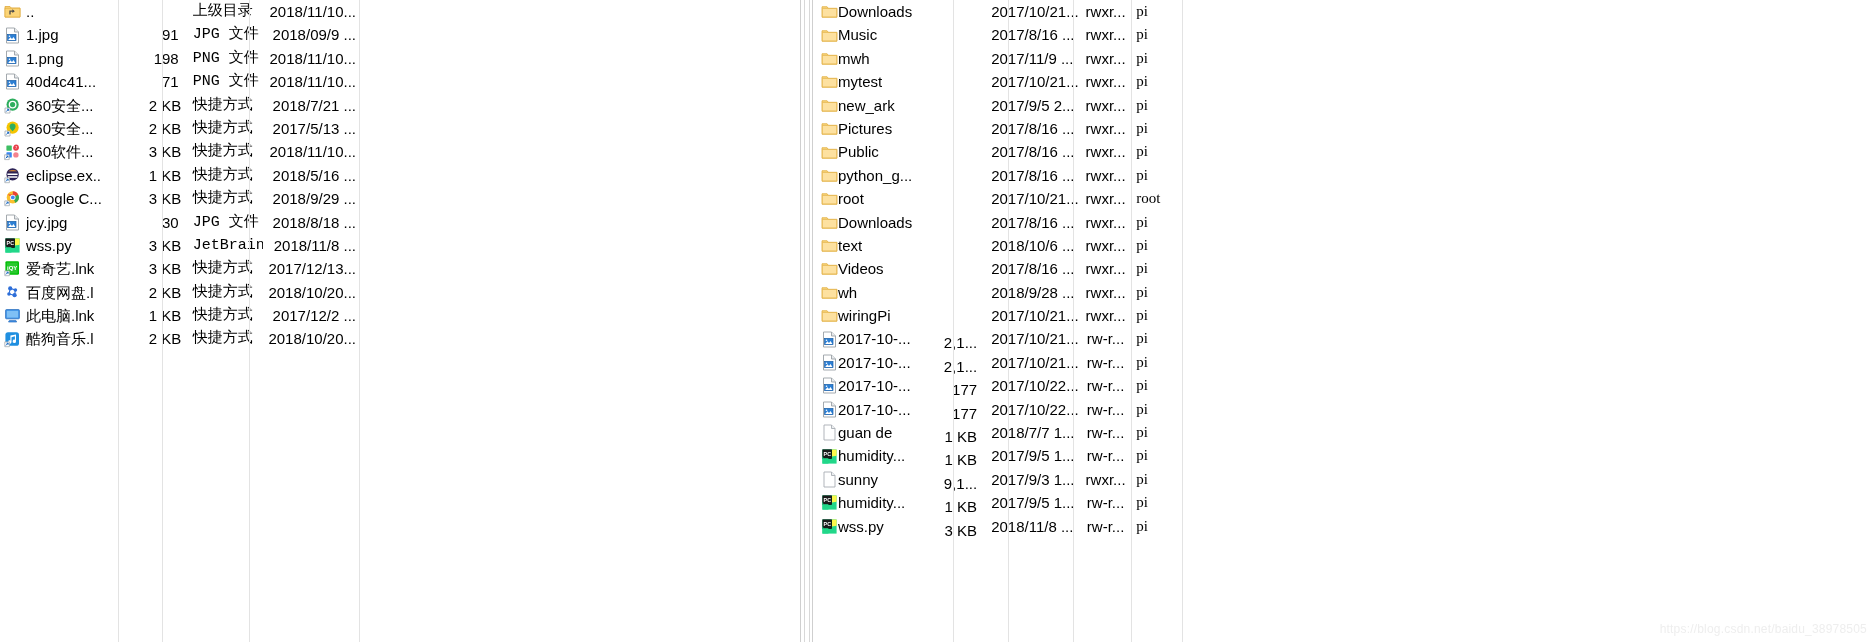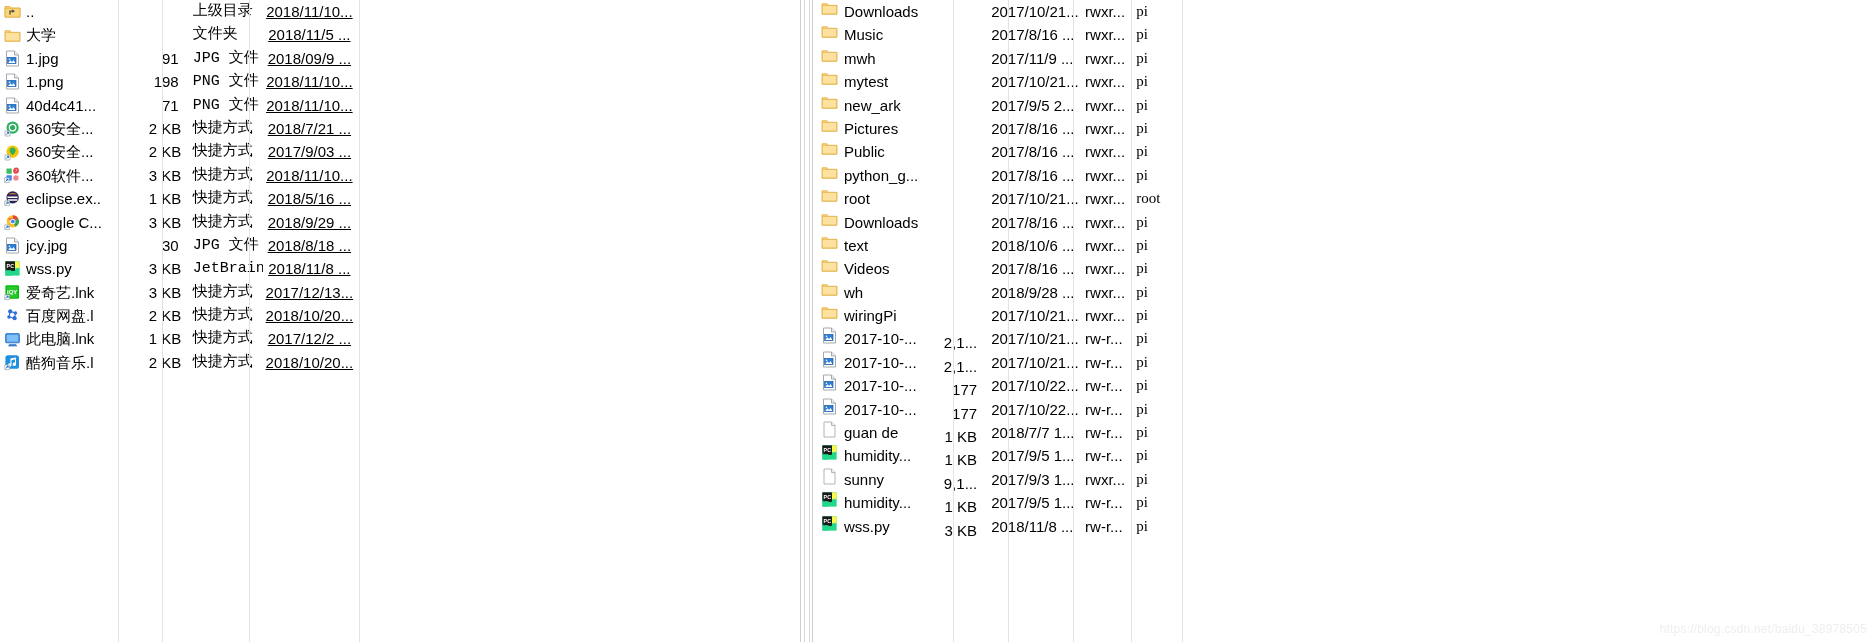--- a/index.html
+++ b/index.html
@@ -43,27 +43,27 @@
     text-overflow: clip;
     padding: 0 4px;
     height: 23.4px;
     line-height: 23.4px;
   }
 
   
   .L .c-name { width: 118px; display: flex; align-items: center; gap: 5px; padding-left: 4px; }
   .L .c-size { width: 44px;  text-align: right; padding-right: 6px; margin-left: 40px; }
   .L .c-type { width: 87px;  text-align: left; padding-left: 8px; font-family: Liberation Mono, monospace; }
-  .L .c-date { width: 110px; text-align: center; padding-left: 0; text-decoration: underline; }
+  .L .c-date { width: 110px; text-align: right; padding-left: 0; }
 
   
-  .R .c-name { width: 140px; display: flex; align-items: flex-start; gap: 6px; padding-left: 8px; }
+  .R .c-name { width: 140px; display: flex; align-items: center; gap: 0; padding-left: 8px; }
   .R .c-size { width: 55px;  text-align: right; padding-right: 6px; margin-top: 8px; }
   .R .c-date { width: 110px; text-align: left; padding-left: 8px; }
-  .R .c-perm { width: 58px;  text-align: left; padding-left: 6px; }
+  .R .c-perm { width: 58px;  text-align: center; padding-left: 6px; }
   .R .c-owner{ width: 60px;  text-align: left; padding-left: 6px; font-family: Liberation Serif, serif; }
 
   .name-text { overflow: hidden; white-space: nowrap; }
 
   
   .icon {
     width: 17px; height: 17px;
     flex: 0 0 17px;
     display: inline-block;
     position: relative;
@@ -128,35 +128,20 @@
             <span class="name-text">..</span>
           </div>
           <div class="cell c-size"></div>
           <div class="cell c-type">上级目录</div>
           <div class="cell c-date">2018/11/10...</div>
         </div>
         <div class="row">
           <div class="cell c-name">
             <span class="icon">
               <svg viewBox="0 0 17 17">
-                <path d="M1 3.8h5.1l1.3 1.5H16v8.9H1z" fill="#FAD77E" stroke="#E3B košt" stroke-width="0"></path>
-                <path d="M1 3.8h5.1l1.3 1.5H16v8.9H1z" fill="#FAD77E" stroke="#E0AE45" stroke-width="0.8"></path>
-                <path d="M1.4 5.5h14.2v8.4H1.4z" fill="#FDE1A0" stroke="#E0AE45" stroke-width="0.6"></path>
-              </svg>
-            </span>
-            <span class="name-text">大学</span>
-          </div>
-          <div class="cell c-size"></div>
-          <div class="cell c-type">文件夹</div>
-          <div class="cell c-date">2018/11/5 ...</div>
-        </div>
-        <div class="row">
-          <div class="cell c-name">
-            <span class="icon">
-              <svg viewBox="0 0 17 17">
                 <path d="M2.5 1h8l4 4v11h-12z" fill="#ffffff" stroke="#9aa0a6" stroke-width="0.9"></path>
                 <path d="M10.5 1v4h4" fill="#e8eaed" stroke="#9aa0a6" stroke-width="0.9"></path>
                 <rect x="3.6" y="7.4" width="8.4" height="6.2" fill="#2C7FD4" stroke="#1a5fa8" stroke-width="0.7"></rect>
                 <path d="M4.2 12.9l2.2-2.7 1.6 1.8 1.5-2 1.9 2.9z" fill="#ffffff"></path>
                 <circle cx="5.5" cy="9.2" r="0.8" fill="#ffffff"></circle>
               </svg>
             </span>
             <span class="name-text">1.jpg</span>
           </div>
           <div class="cell c-size">91</div>
@@ -221,21 +206,21 @@
                 <circle cx="8.6" cy="7.6" r="6.1" fill="#F5C400"></circle>
                 <path d="M8.6 3.6c1.7 0 3 1.3 3 2.9 0 2.2-3 4.8-3 4.8S5.6 8.7 5.6 6.5c0-1.6 1.3-2.9 3-2.9z" fill="#2EAE5E"></path>
                 <path d="M1 11h5v5H1z" fill="#ffffff" stroke="#9aa0a6" stroke-width="0.7"></path>
                 <path d="M2.2 14.6l2.4-2.4M4.6 12.2h-1.6M4.6 12.2v1.6" stroke="#1565C0" stroke-width="1" fill="none"></path>
               </svg>
             </span>
             <span class="name-text">360安全...</span>
           </div>
           <div class="cell c-size">2 KB</div>
           <div class="cell c-type">快捷方式</div>
-          <div class="cell c-date">2017/9/03 ...</div>
+          <div class="cell c-date">2017/5/13 ...</div>
         </div>
         <div class="row">
           <div class="cell c-name">
             <span class="icon">
               <svg viewBox="0 0 17 17">
                 <rect x="2.4" y="1.4" width="5.4" height="5.4" rx="0.7" fill="#3DBE63"></rect>
                 <rect x="9.2" y="1.4" width="5.4" height="5.4" rx="2.7" fill="#E8404A"></rect>
                 <rect x="2.4" y="8.2" width="5.4" height="5.4" rx="0.7" fill="#3B86F0"></rect>
                 <rect x="9.2" y="8.2" width="5.4" height="5.4" rx="2.7" fill="#F4838F"></rect>
                 <circle cx="12.2" cy="3.2" r="2.6" fill="#E8404A"></circle>

